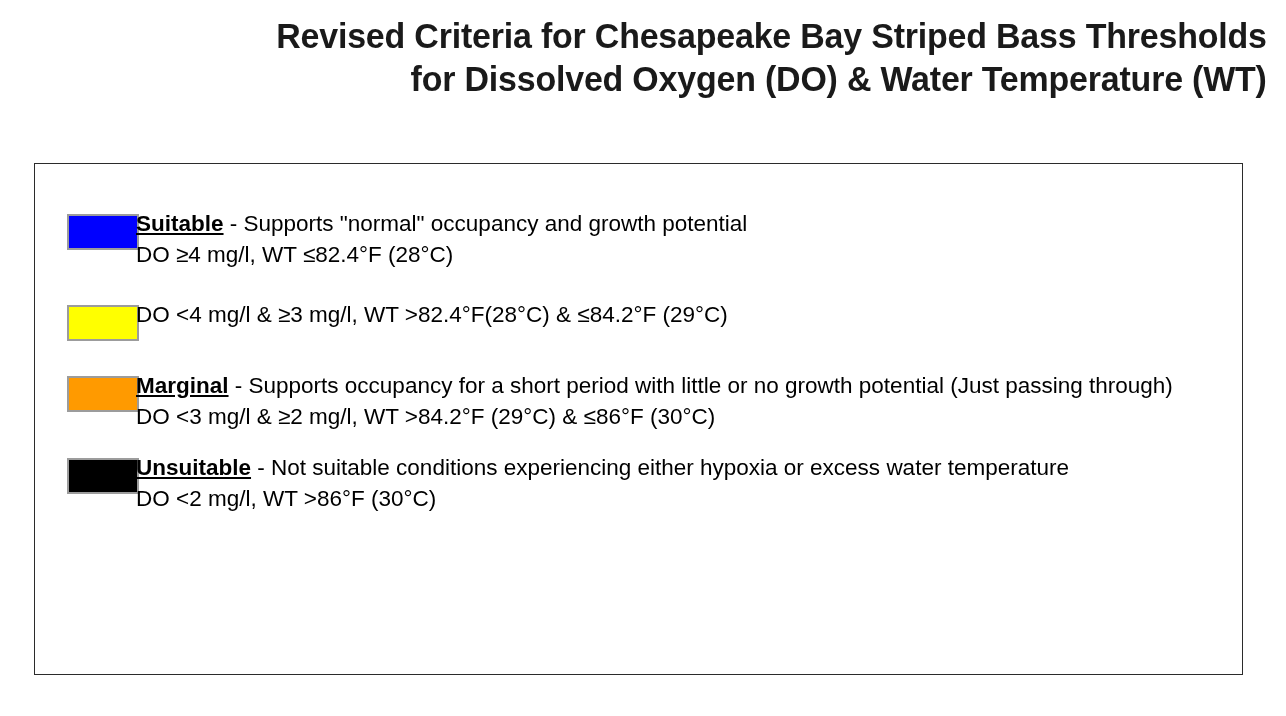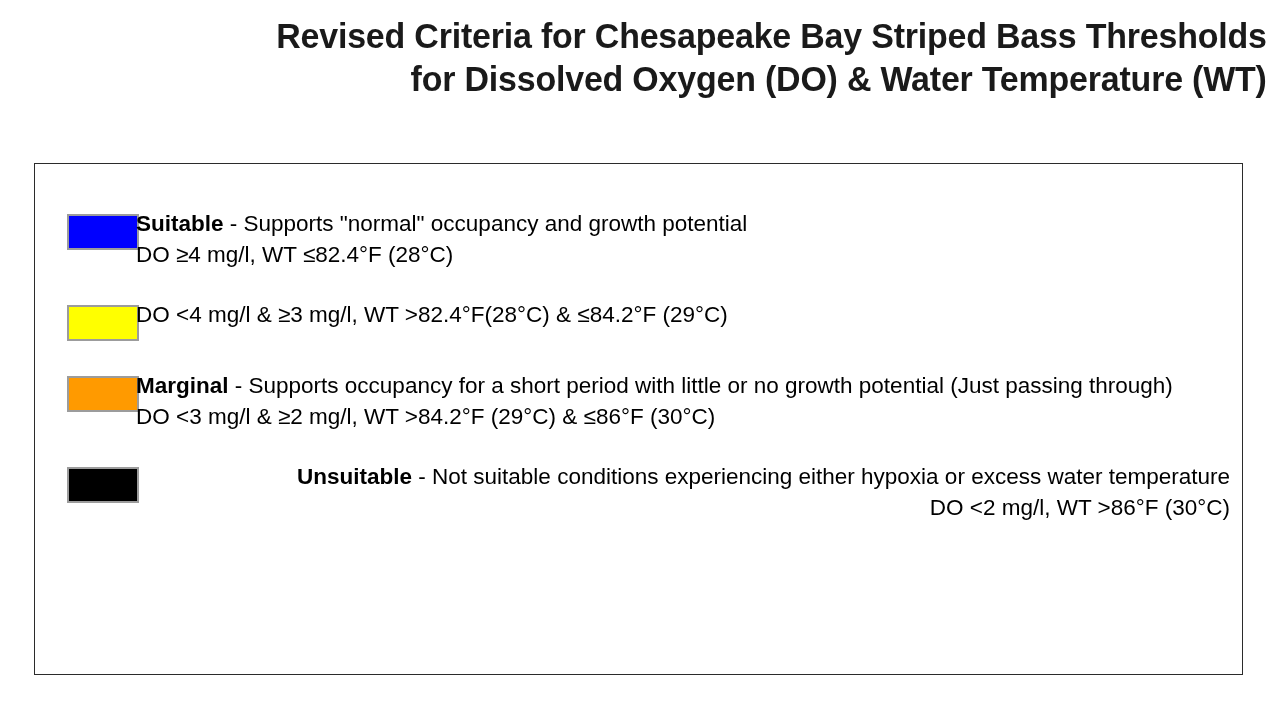--- a/index.html
+++ b/index.html
@@ -56,21 +56,21 @@
   }
 
   .legend-row {
     display: flex;
     align-items: flex-start;
     padding: 0;
   }
   .legend-row.r0 { margin-top: 44px; }
   .legend-row.r1 { margin-top: 29px; }
   .legend-row.r2 { margin-top: 29px; }
-  .legend-row.r3 { margin-top: 29px; text-align: right; }
+  .legend-row.r3 { margin-top: 20px; }
 
   .swatch-cell {
     flex: 0 0 auto;
     width: 101px;
     padding-left: 32px;
     box-sizing: border-box;
     padding-top: 6px;
   }
   .swatch {
     width: 72px;
@@ -85,20 +85,21 @@
     font-size: 22.5px;
     line-height: 31px;
     color: #000000;
   }
   .desc-line {
     font-size: 22.5px;
     line-height: 31px;
   }
   .term {
     font-weight: bold;
+    text-decoration: underline;
   }
   .thresholds {
     font-size: 22.5px;
     line-height: 31px;
   }
 </style>
 </head>
 <body style="background: rgb(255, 255, 255);">
 
 <div class="title-block">

